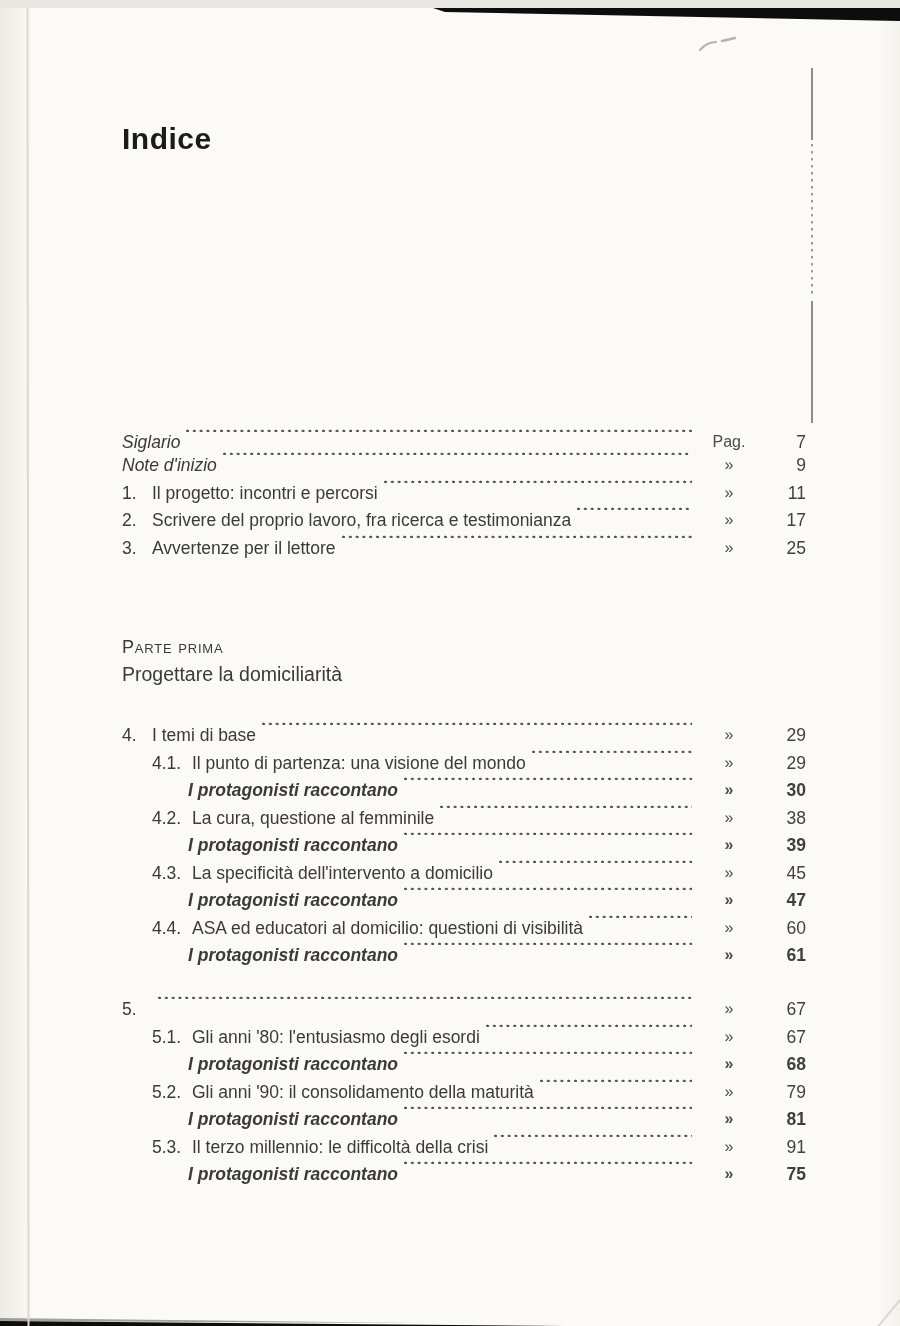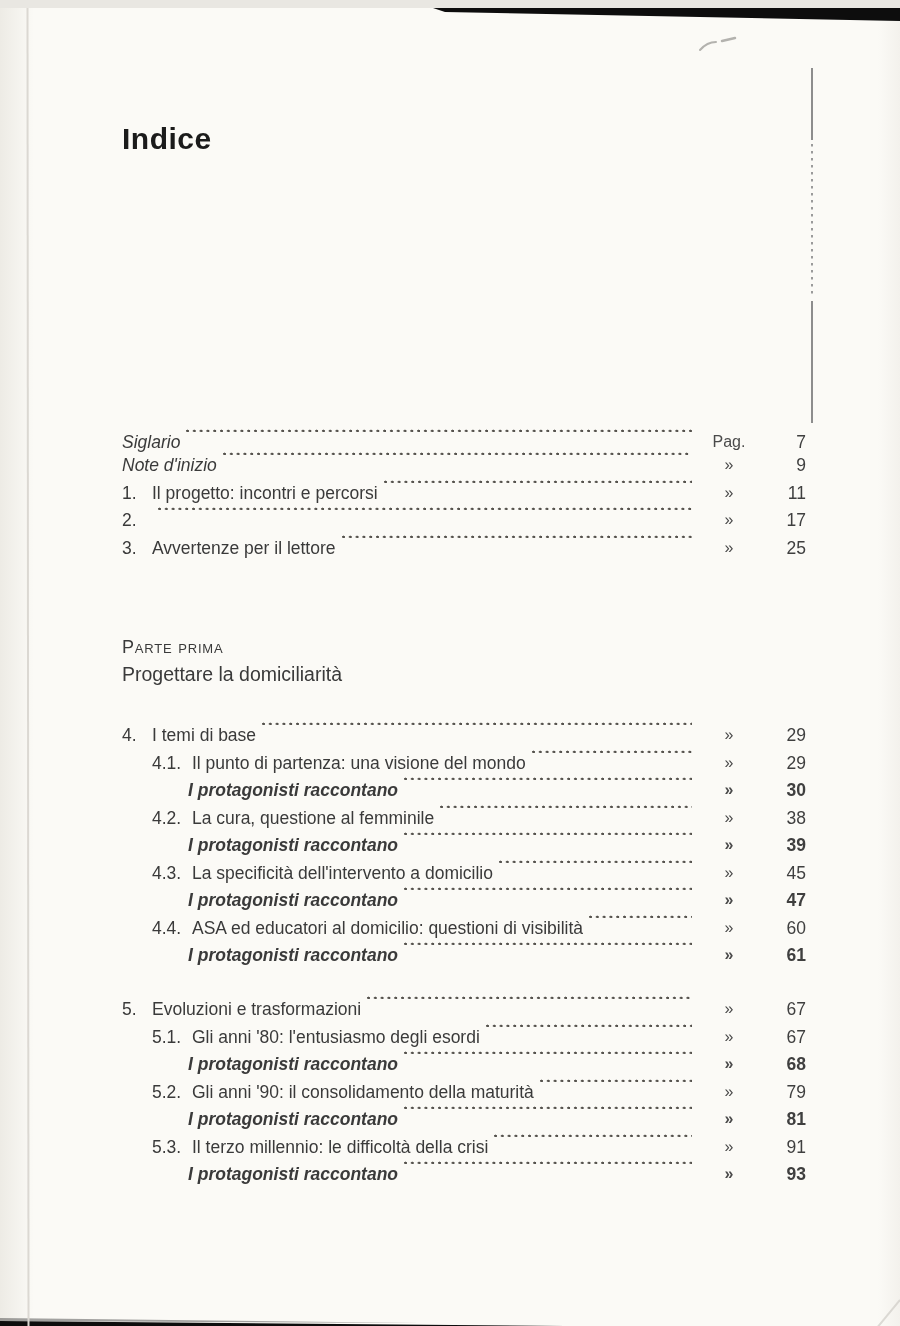--- a/index.html
+++ b/index.html
@@ -88,20 +88,21 @@
   </div>
       <div class="toc-row lvl-chapter">
     <span class="num">1.</span>
     <span class="label">Il progetto: incontri e percorsi</span>
     <span class="leader"></span>
     <span class="mark">»</span>
     <span class="page">11</span>
   </div>
       <div class="toc-row lvl-chapter">
     <span class="num">2.</span>
+    <span class="label">Scrivere del proprio lavoro, fra ricerca e testimonianza</span>
     <span class="leader"></span>
     <span class="mark">»</span>
     <span class="page">17</span>
   </div>
       <div class="toc-row lvl-chapter">
     <span class="num">3.</span>
     <span class="label">Avvertenze per il lettore</span>
     <span class="leader"></span>
     <span class="mark">»</span>
     <span class="page">25</span>
@@ -175,21 +176,20 @@
     <span class="label">I protagonisti raccontano</span>
     <span class="leader"></span>
     <span class="mark">»</span>
     <span class="page">61</span>
   </div>
     </div>
 
   <div class="toc-group" style="top:988px">
       <div class="toc-row lvl-chapter">
     <span class="num">5.</span>
-    <span class="label">Evoluzioni e trasformazioni</span>
     <span class="leader"></span>
     <span class="mark">»</span>
     <span class="page">67</span>
   </div>
       <div class="toc-row lvl-sub">
     <span class="num">5.1.</span>
     <span class="label">Gli anni '80: l'entusiasmo degli esordi</span>
     <span class="leader"></span>
     <span class="mark">»</span>
     <span class="page">67</span>
@@ -220,21 +220,21 @@
     <span class="label">Il terzo millennio: le difficoltà della crisi</span>
     <span class="leader"></span>
     <span class="mark">»</span>
     <span class="page">91</span>
   </div>
       <div class="toc-row lvl-sub2 italic">
 
     <span class="label">I protagonisti raccontano</span>
     <span class="leader"></span>
     <span class="mark">»</span>
-    <span class="page">93</span>
+    <span class="page">75</span>
   </div>
     </div>
 
   <svg class="artifacts" width="900" height="1326" viewBox="0 0 900 1326">
 
     <polygon points="433,0 900,0 900,13 445,4" fill="#0d0d0d"></polygon>
 
     <polygon points="0,1313 900,1321 900,1326 0,1326" fill="#0d0d0d"></polygon>
     <polygon points="0,1310 420,1315 0,1313" fill="#4a4a4a" opacity="0.5"></polygon>
 

